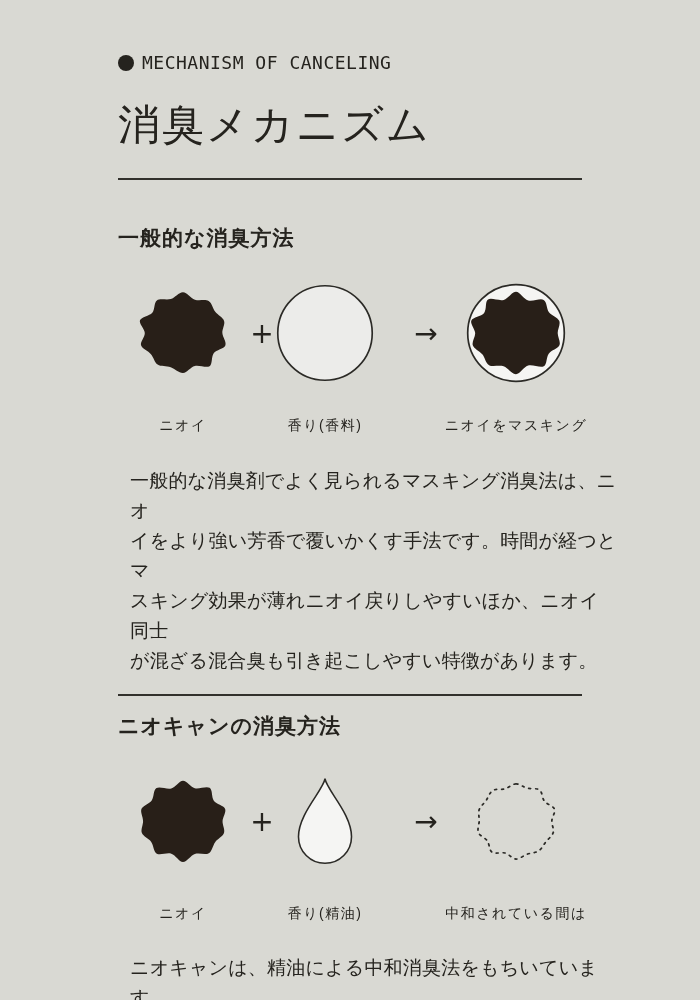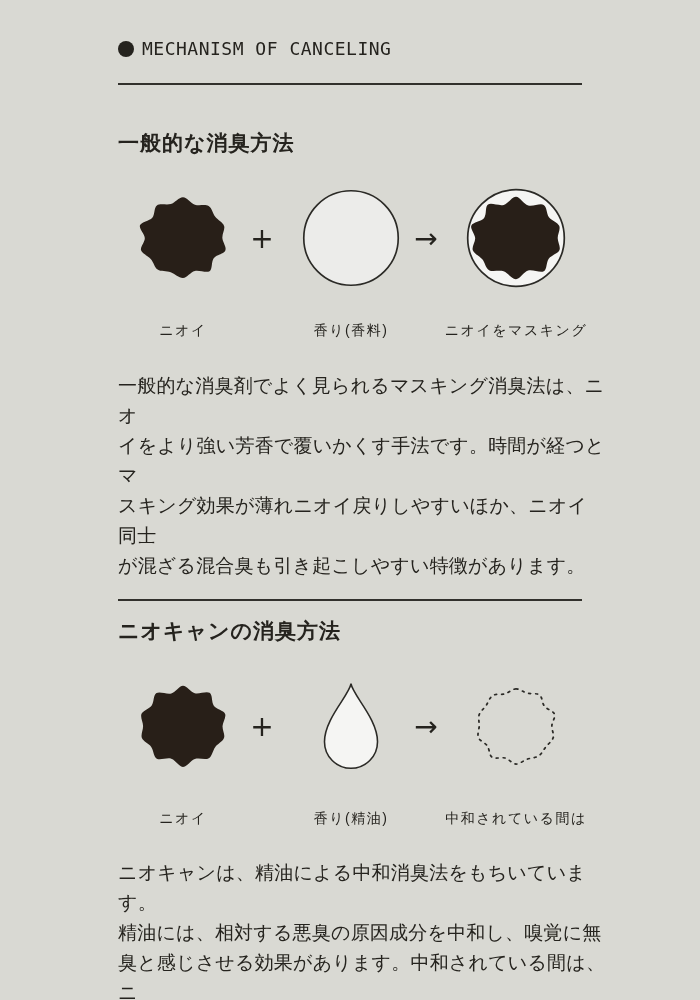--- a/index.html
+++ b/index.html
@@ -2,21 +2,21 @@
 <html><head>
 <meta charset="utf-8">
 <style>
   * { margin: 0; padding: 0; box-sizing: border-box; }
   html, body { background: #b9b9b2; }
   .page {
     width: 700px; height: 1000px;
     margin: 0 auto;
     background: var(--background, #d9d9d3);
     color: var(--ink, #25231e);
-    padding: 40px 94px 0 118px;
+    padding: 54px 94px 0 118px;
     font-family: "Liberation Sans", sans-serif;
     overflow: hidden;
     position: relative;
   }
   .eyebrow {
     display: flex; align-items: center; gap: 8px;
     height: 17px;
   }
   .eyebrow .dot {
     width: 16px; height: 16px; border-radius: 50%;
@@ -65,44 +65,46 @@
   }
   .shape-label {
     top: 123px; transform: translateX(-50%);
     font-size: 14px; letter-spacing: 1.5px;
     white-space: nowrap;
     color: var(--ink, #25231e);
     margin-top: 11px;
   }
   .pos-a { left: 65px; }
   .pos-op1 { left: 144px; }
-  .pos-b { left: 233px; }
+  .pos-b { left: 207px; }
   .pos-op2 { left: 308px; }
   .pos-c { left: 398px; font-family: Liberation Mono, monospace; }
   .body-text {
     font-size: 19px;
     line-height: 30px;
     letter-spacing: 0.2px;
     white-space: pre-line;
     color: var(--ink, #25231e);
     width: 488px;
+    margin-left: 12px;
   }
   .body-1 { margin-top: 41px; }
   .body-2 { margin-top: 40px; }
 </style>
 </head>
 <body>
 
 <div class="page" style="--background: #d9d9d3; --ink: #25231e; --rule: #32312c; --blob-fill: #281f18; --circle-fill: #ececea; --white-fill: #f5f5f3; --outline: #2b2a26;">
 
   <div class="eyebrow">
     <span class="dot"></span>
     <span class="eyebrow-text">MECHANISM OF CANCELING</span>
   </div>
 
+  <h1 class="page-title">消臭メカニズム</h1>
 
   <div class="rule rule-1"></div>
 
   <h2 class="section-heading h1">一般的な消臭方法</h2>
 
   <div class="diagram">
     <span class="shape pos-a">
       <svg width="96" height="87" viewBox="0 0 100 100" preserveAspectRatio="none">
         <path style="fill:var(--blob-fill)" d="M50.0,3.1C54.2,3.2 58.0,10.1 62.4,11.7C66.9,13.4 73.2,10.9 76.7,13.2C80.3,15.5 80.9,21.8 83.6,25.6C86.3,29.4 91.6,32.0 92.8,36.1C94.0,40.2 90.7,45.3 91.0,50.0C91.2,54.7 95.6,60.4 94.1,64.3C92.6,68.2 84.7,69.3 82.0,73.2C79.3,77.2 80.9,85.6 77.7,88.1C74.4,90.5 66.9,86.6 62.3,87.9C57.7,89.2 54.2,95.6 50.0,95.9C45.8,96.1 41.6,90.9 37.2,89.3C32.8,87.7 27.0,88.8 23.6,86.3C20.2,83.8 19.5,77.9 16.6,74.3C13.7,70.6 7.4,68.2 6.3,64.2C5.2,60.2 10.4,54.8 10.2,50.0C10.0,45.2 3.9,39.3 5.2,35.4C6.5,31.6 15.0,30.5 18.0,26.7C20.9,22.9 19.6,15.2 22.8,12.6C26.0,10.0 32.8,12.5 37.3,11.0C41.8,9.4 45.8,2.9 50.0,3.1Z"></path>
       </svg>

